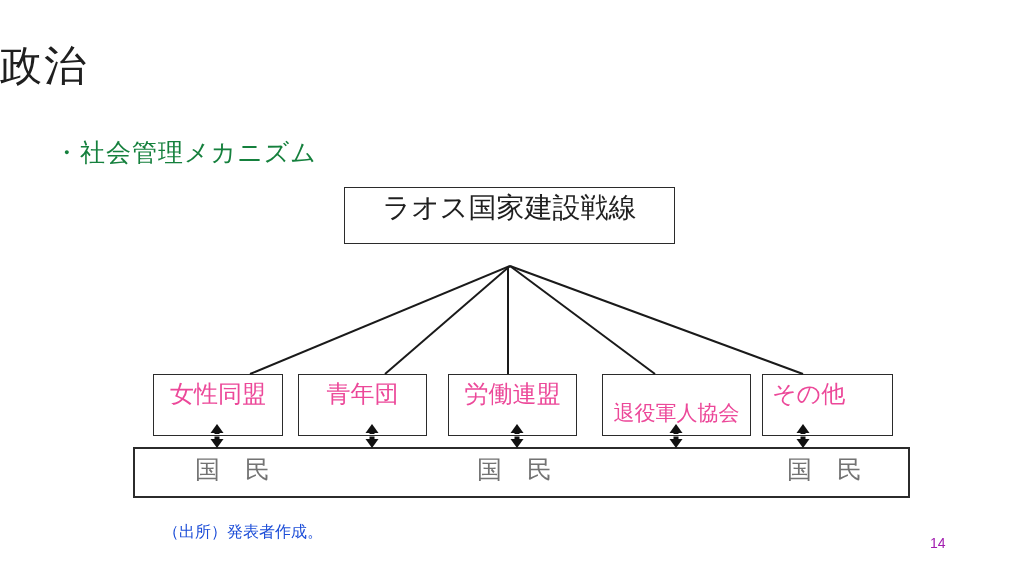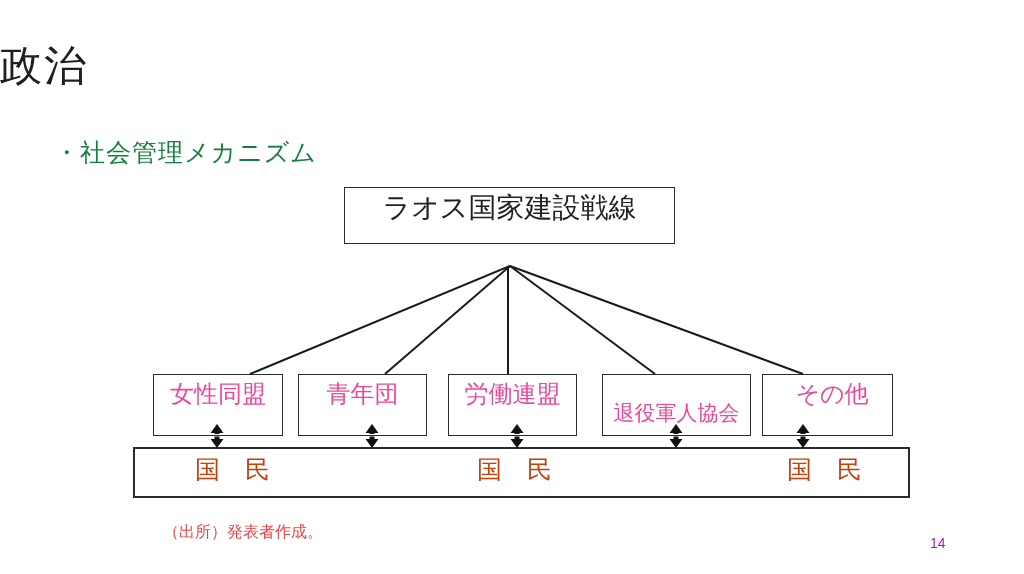--- a/index.html
+++ b/index.html
@@ -53,44 +53,44 @@
     height: 62px;
     font-size: 24px;
     padding-top: 3px;
     text-align: center;
     color: #ec4899;
   }
   .org-0 { left: 153px; width: 130px; }
   .org-1 { left: 298px; width: 129px; }
   .org-2 { left: 448px; width: 129px; }
   .org-3 { left: 602px; width: 149px; font-size: 21px; padding-top: 24px; }
-  .org-4 { left: 762px; width: 131px; text-align: center; padding-left: 9px; }
+  .org-4 { left: 762px; width: 131px; text-align: left; padding-left: 9px; }
   .bottom-box {
     left: 133px;
     top: 447px;
     width: 777px;
     height: 51px;
     border-width: 2px;
   }
   .citizen-label {
     position: absolute;
     top: 4px;
     font-size: 25px;
-    color: #c2410c;
+    color: #737373;
     white-space: pre;
   }
   .citizen-0 { left: 60px; }
   .citizen-1 { left: 342px; }
   .citizen-2 { left: 652px; }
   .source-note {
     position: absolute;
     left: 163px;
     top: 522px;
     font-size: 16px;
-    color: #ef4444;
+    color: #1d4ed8;
   }
   .page-number {
     position: absolute;
     left: 930px;
     top: 535px;
     font-size: 14px;
     color: #a21caf;
   }
   svg.overlay {
     position: absolute;

